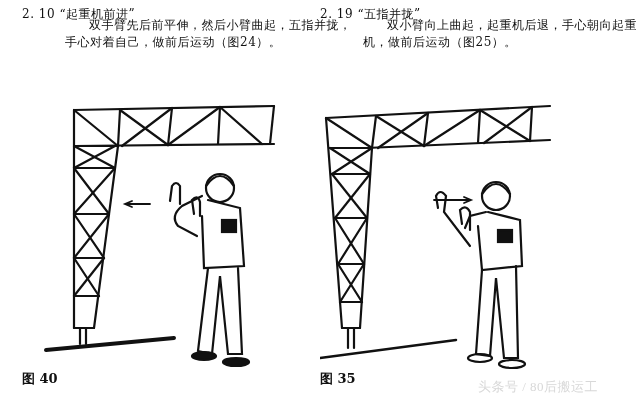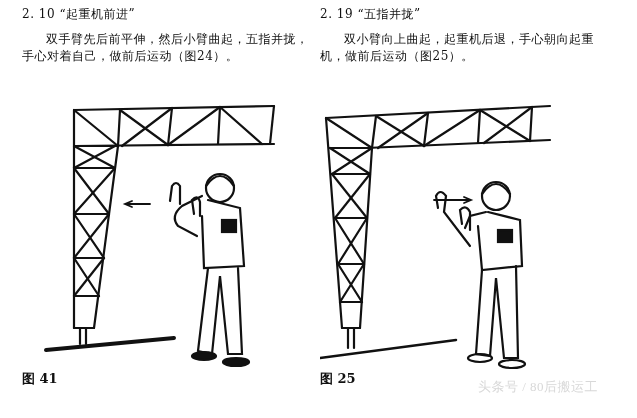--- a/index.html
+++ b/index.html
@@ -2,21 +2,21 @@
 <html><head>
 <meta charset="utf-8">
 <style>
   html, body { margin: 0; padding: 0; background: #ffffff; }
   body { width: 637px; height: 418px; position: relative; overflow: hidden;
          font-family: "DejaVu Serif", "Liberation Serif", serif; color: #111; }
   .col { position: absolute; top: 0; width: 300px; }
   .col.left { left: 22px; }
   .col.right { left: 320px; }
   .heading { position: absolute; top: 6px; font-size: 12px; line-height: 16px; white-space: nowrap; letter-spacing: 0.5px; }
-  .para { position: absolute; top: 31px; font-size: 12px; line-height: 17px; width: 290px; text-indent: 2em; letter-spacing: 0.5px; }
+  .para { position: absolute; top: 17px; font-size: 12px; line-height: 17px; width: 290px; text-indent: 2em; letter-spacing: 0.5px; margin-left: 43px; }
   .figure { position: absolute; top: 96px; width: 290px; height: 278px; }
   .caption { position: absolute; top: 370px; font-size: 13px; font-weight: bold; }
   .watermark { position: absolute; left: 478px; top: 378px; font-family: Liberation Serif, serif;
                font-size: 13px; color: #d8d8d8; letter-spacing: 0.5px; }
   svg { display: block; }
 </style>
 </head>
 <body>
 
 <div class="col left">
@@ -73,21 +73,21 @@
         <path d="M172 118 L170 104 Q176 98 178 106 L178 120"></path>
         <path d="M186 104 L218 112 L222 170 L182 172 L180 120"></path>
         <path d="M186 172 L176 255 L190 258 L198 180 L206 258 L220 258 L216 172"></path>
         <ellipse cx="182" cy="260" rx="12" ry="4" fill="#111"></ellipse>
         <ellipse cx="214" cy="266" rx="13" ry="4" fill="#111"></ellipse>
         <rect x="200" y="124" width="14" height="12" fill="#111"></rect>
       </g>
     </svg>
   </div>
 
-  <div class="caption">图 41</div>
+  <div class="caption">图 40</div>
 </div>
 
 <div class="col right">
   <div class="heading">
     <span>2. 19</span>
     <span>“五指并拢”</span>
   </div>
   <div class="para">双小臂向上曲起，起重机后退，手心朝向起重机，做前后运动（图25）。</div>
 
   <div class="figure">
@@ -138,16 +138,16 @@
         <path d="M142 128 L140 114 Q146 108 150 116 L150 134"></path>
         <path d="M168 116 L200 124 L202 170 L162 174 L158 130"></path>
         <path d="M162 174 L156 258 L170 260 L176 182 L184 262 L198 262 L196 170"></path>
         <ellipse cx="160" cy="262" rx="12" ry="4"></ellipse>
         <ellipse cx="192" cy="268" rx="13" ry="4"></ellipse>
         <rect x="178" y="134" width="14" height="12" fill="#111"></rect>
       </g>
     </svg>
   </div>
 
-  <div class="caption">图 25</div>
+  <div class="caption">图 35</div>
 </div>
 
 <div class="watermark">头条号 / 80后搬运工</div>
 
 </body></html>

